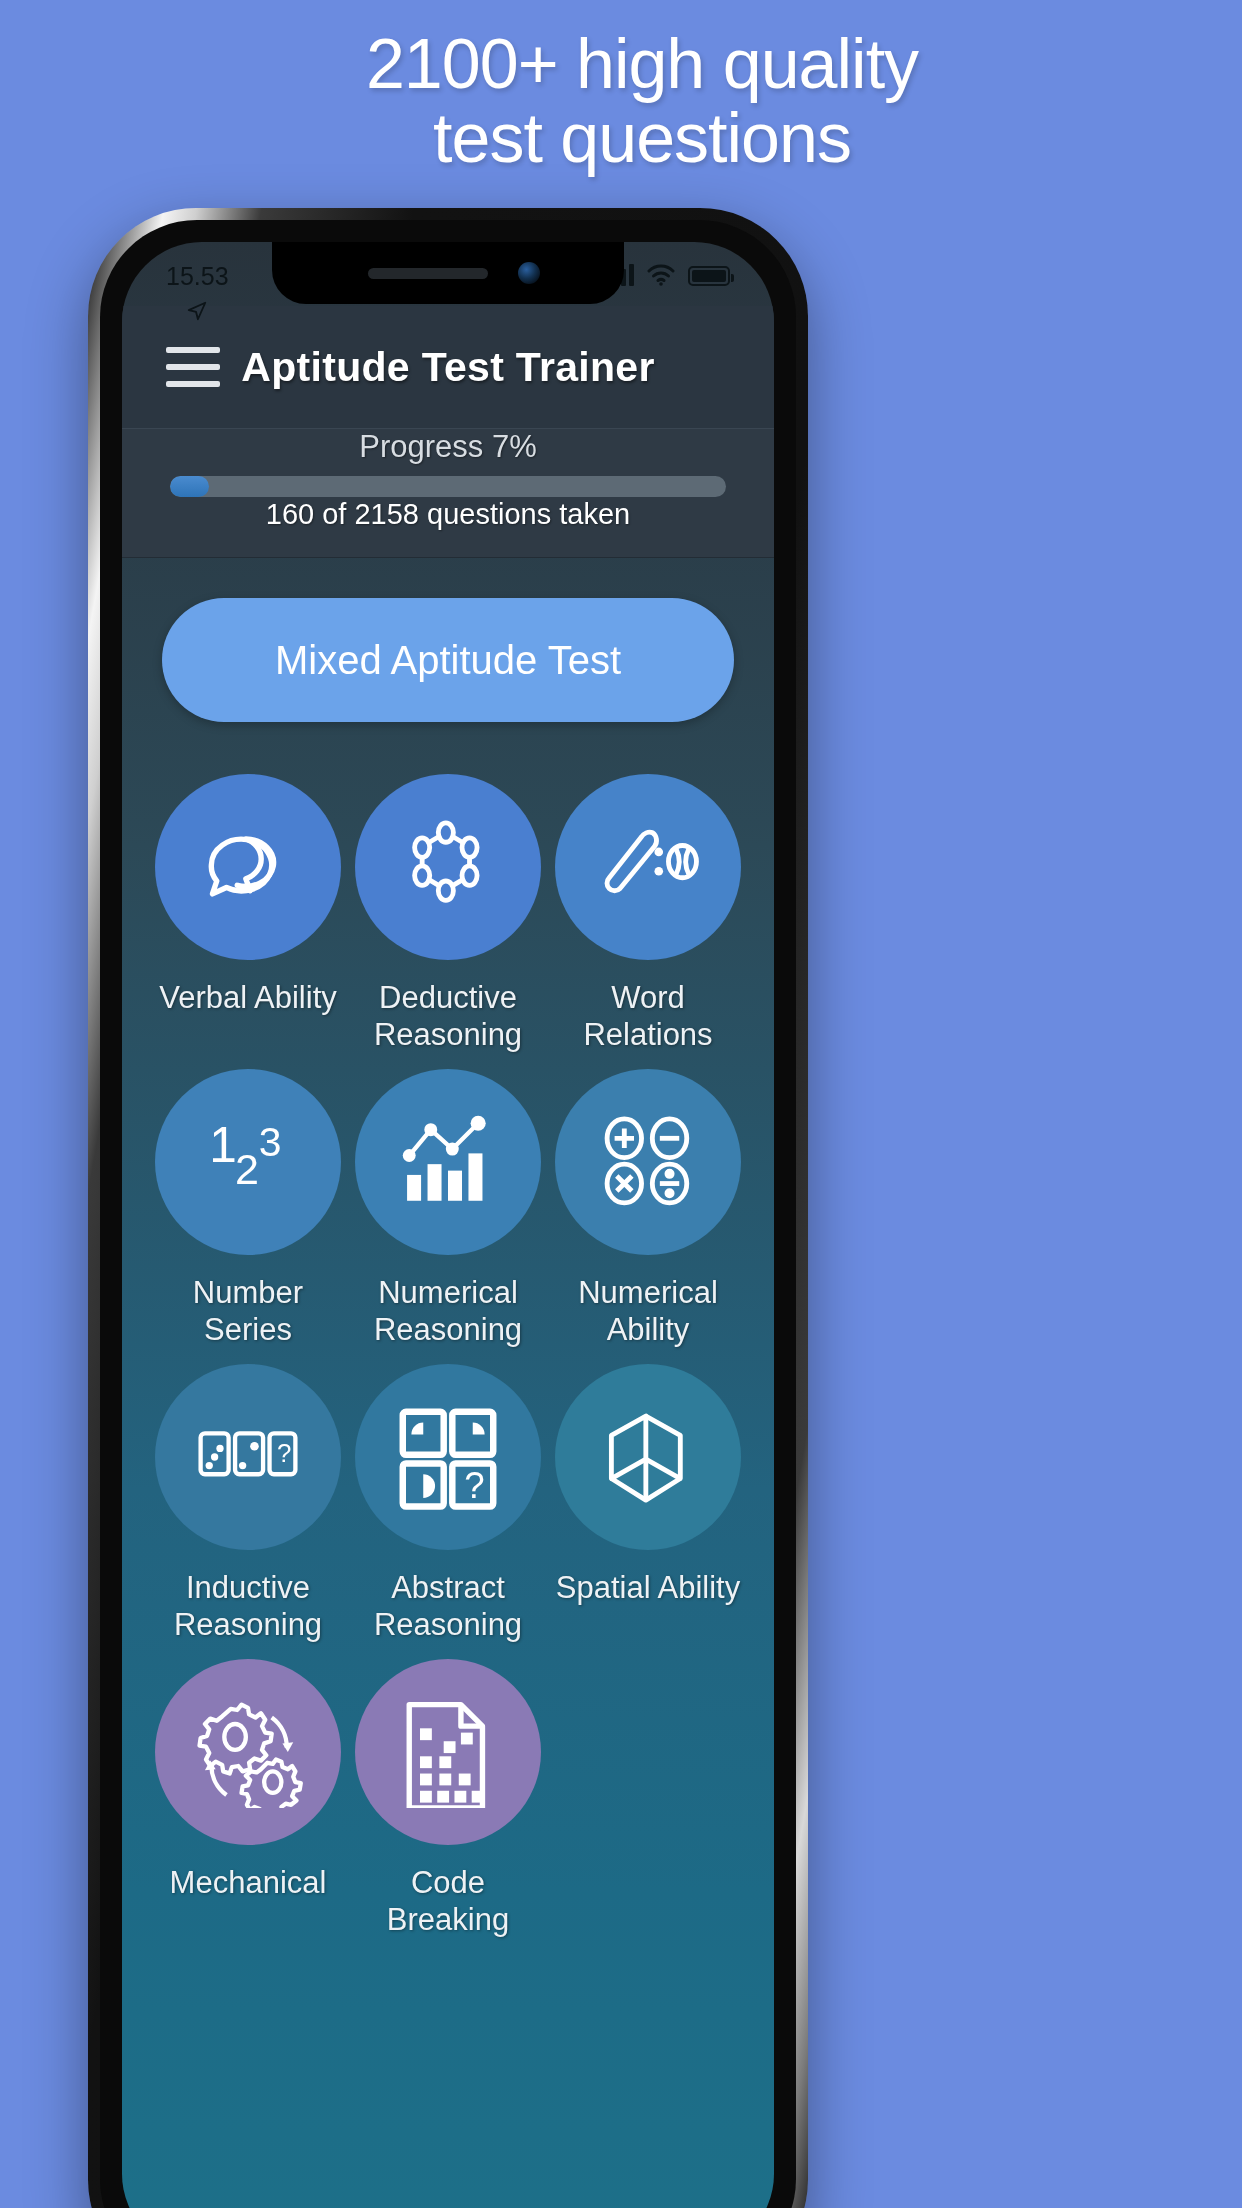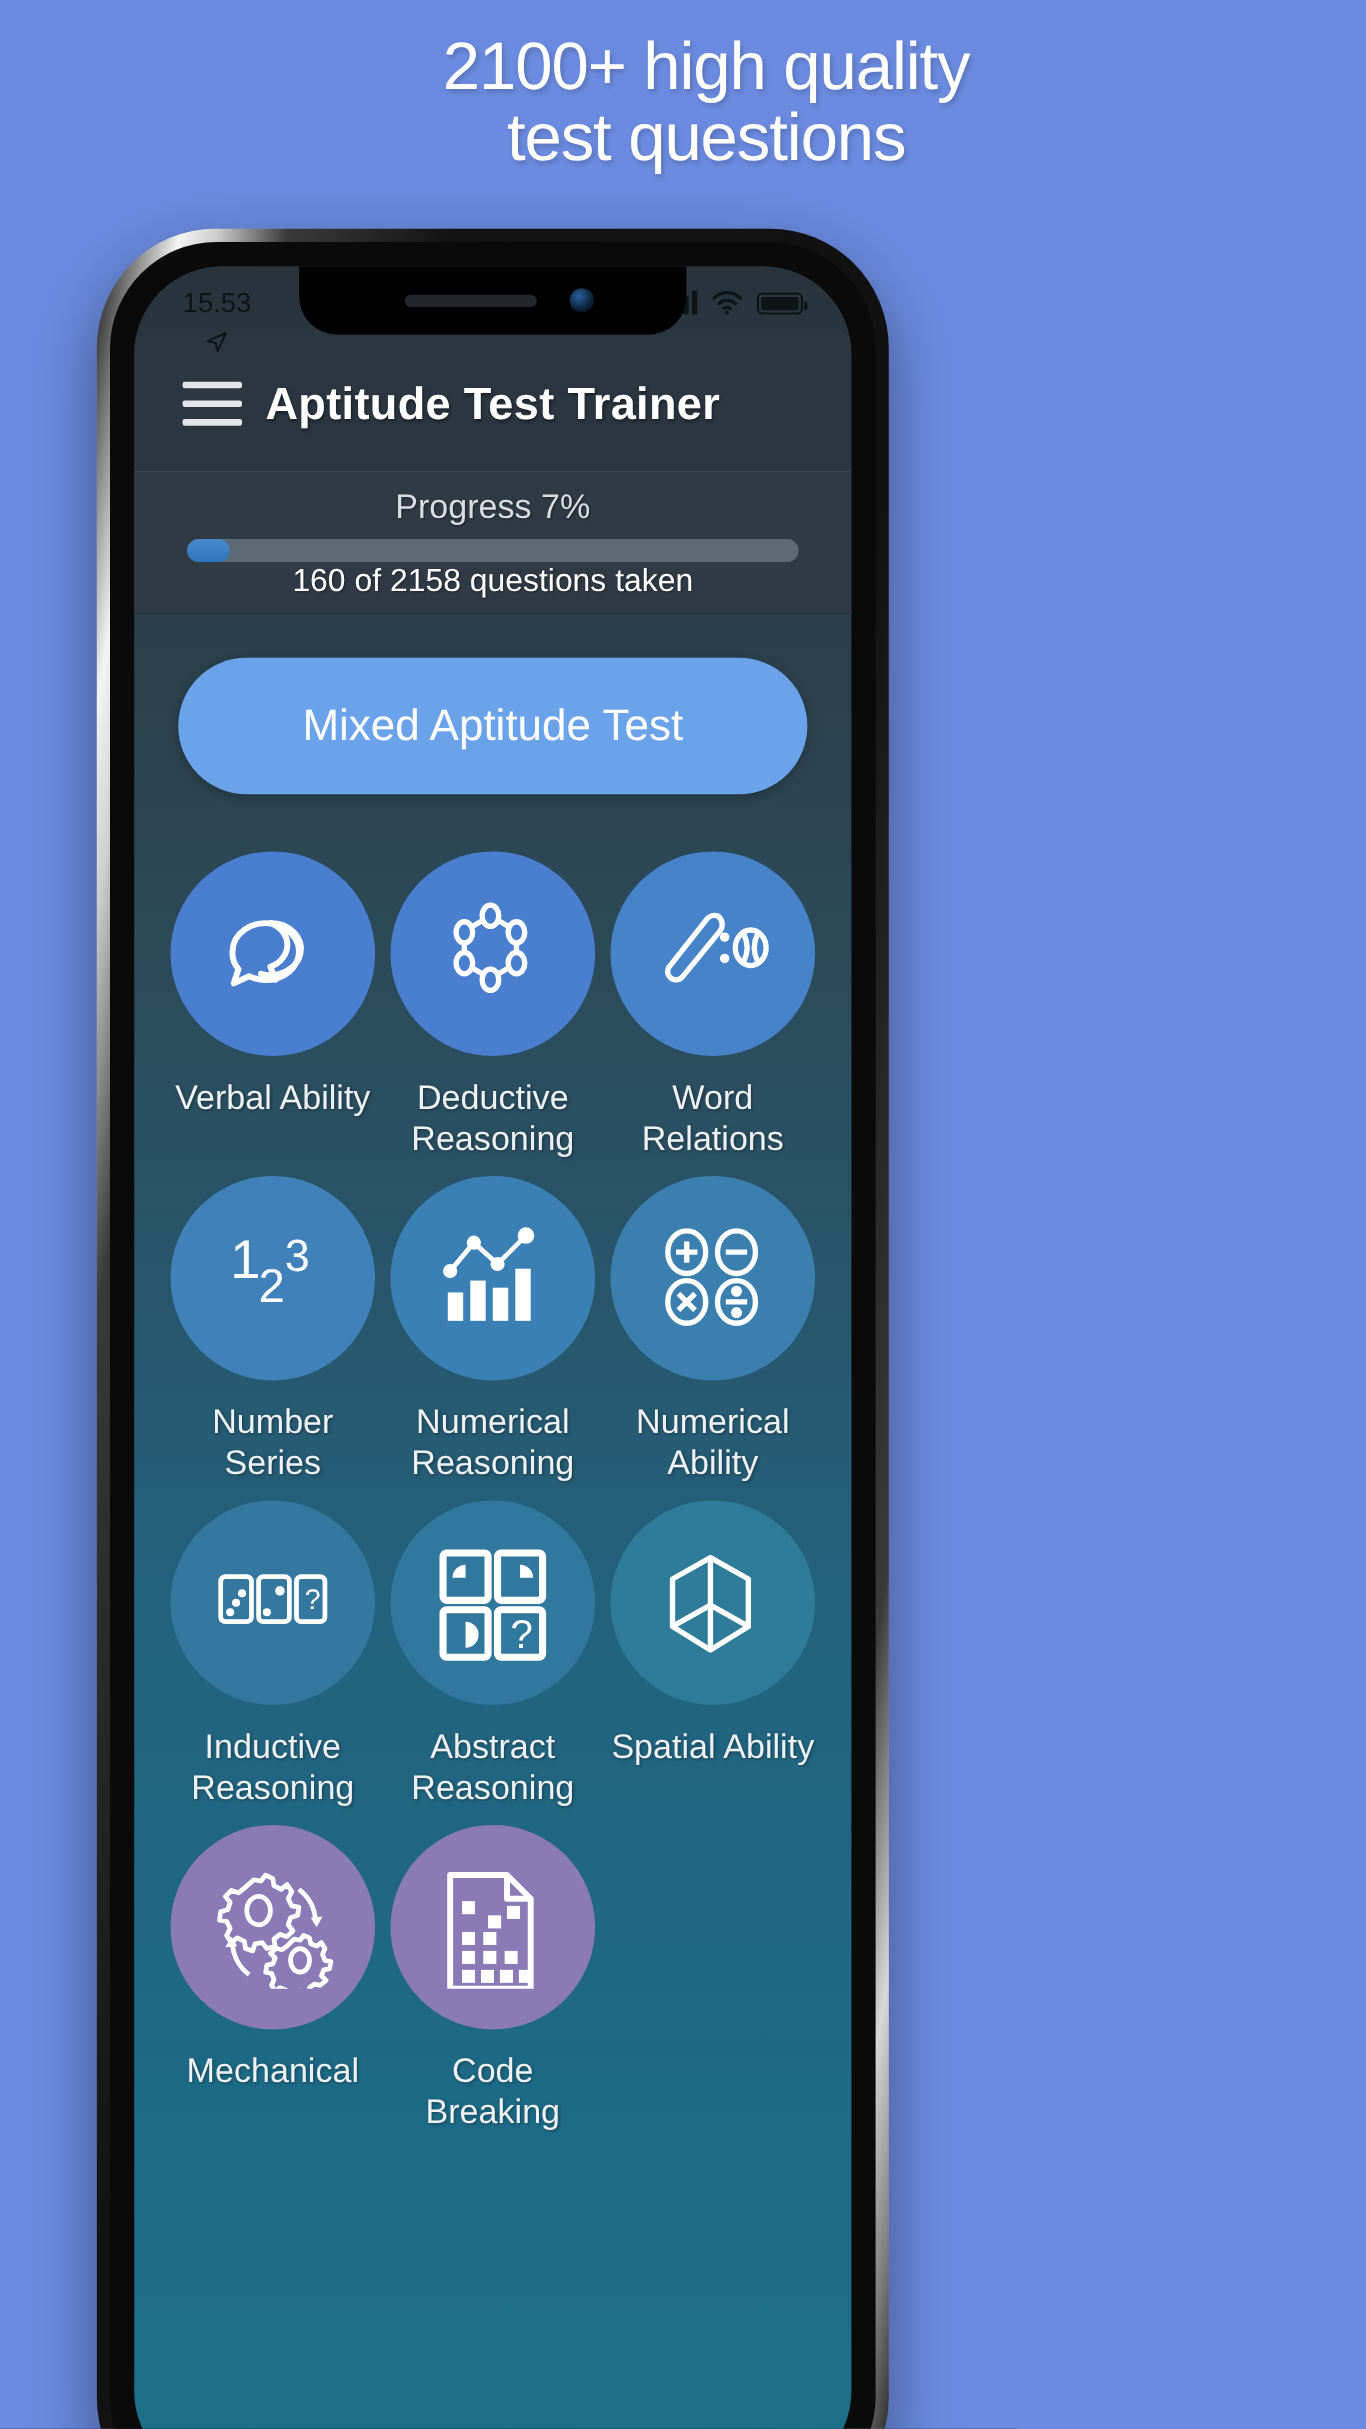--- a/index.html
+++ b/index.html
@@ -12,21 +12,21 @@
     background:#6b8be0;
     position:relative;
   }
 
   
   .promo {
     position:absolute;
     top:28px; left:0; right:0;
     text-align:center;
     color:#ffffff;
-    font-size:61px;
+    font-size:70px;
     line-height:1.05;
     font-weight:400;
     letter-spacing:-1px;
     text-shadow:2px 3px 5px rgba(0,0,0,0.18);
     padding-left:42px;
   }
   .promo .line { display:block; }
 
   
   .device {
@@ -160,21 +160,21 @@
   }
 
   
   .progress-block {
     position:absolute;
     top:186px; left:0; right:0;
     height:130px;
     background:#2f3a45;
     border-top:1px solid #3a4652;
     border-bottom:1px solid #232c35;
-    padding:14px 48px 0;
+    padding:0 48px 0;
   }
   .progress-label {
     text-align:center;
     color:#d8dde2;
     font-size:31px;
     margin-bottom:11px;
     text-shadow:1px 1px 2px rgba(0,0,0,0.4);
   }
   .progress-track {
     height:21px;

